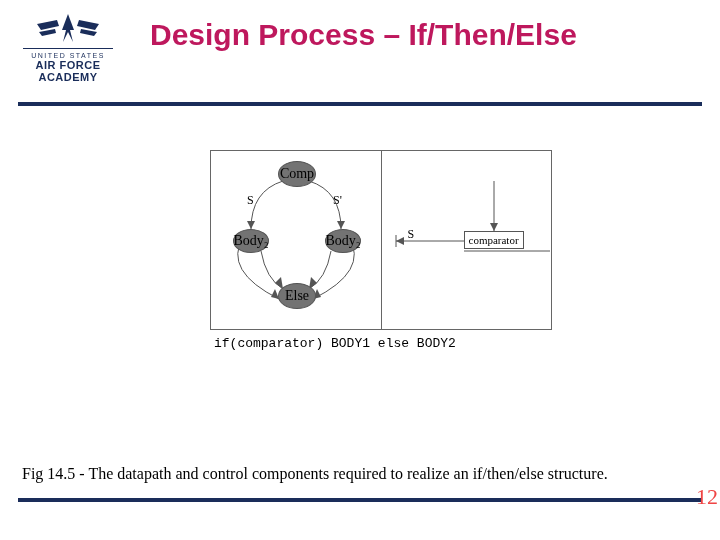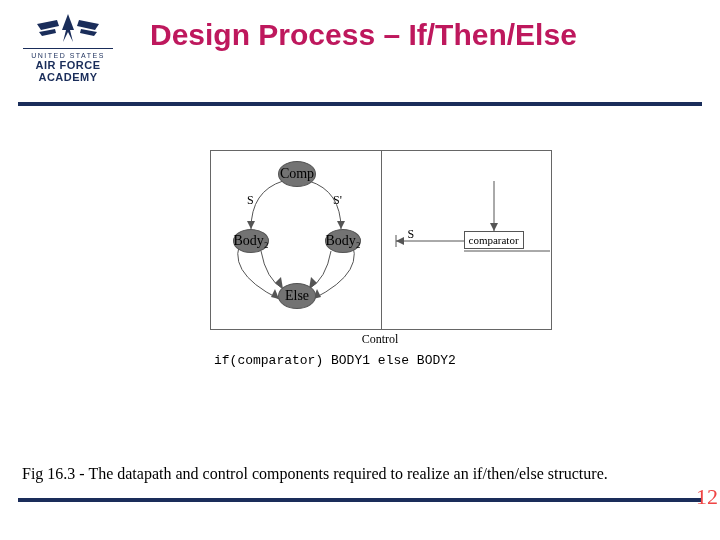--- a/index.html
+++ b/index.html
@@ -232,23 +232,22 @@
           <g fill="#555">
             <polygon points="112,80 108,72 116,72"></polygon>
             <polygon points="14,90 22,86 22,94"></polygon>
           </g>
         </svg>
         <div class="comparator-box" style="left:82px; top:80px;">comparator</div>
         <span class="lbl" style="left:26px; top:76px;">S</span>
       </div>
     </div>
     <div class="names-row">
-      <div class="panel-name">Control</div>
     </div>
     <div class="code-line">if(comparator) BODY1 else BODY2</div>
   </div>
 
-  <div class="caption">Fig 16.3 - The datapath and control components required to realize an if/then/else structure.</div>
+  <div class="caption">Fig 14.5 - The datapath and control components required to realize an if/then/else structure.</div>
 
   <div class="footer-rule"></div>
   <div class="page-num">12</div>
 
 </div>
 
 </body></html>

